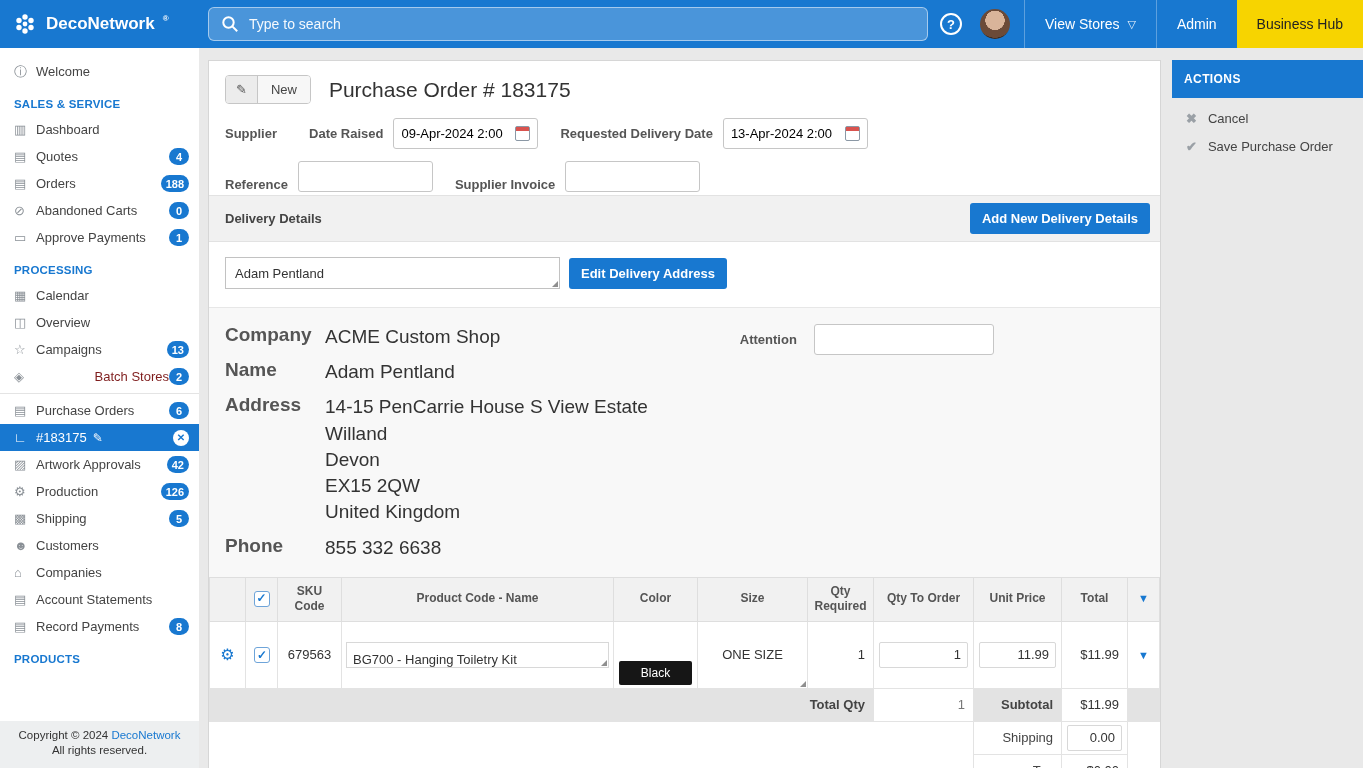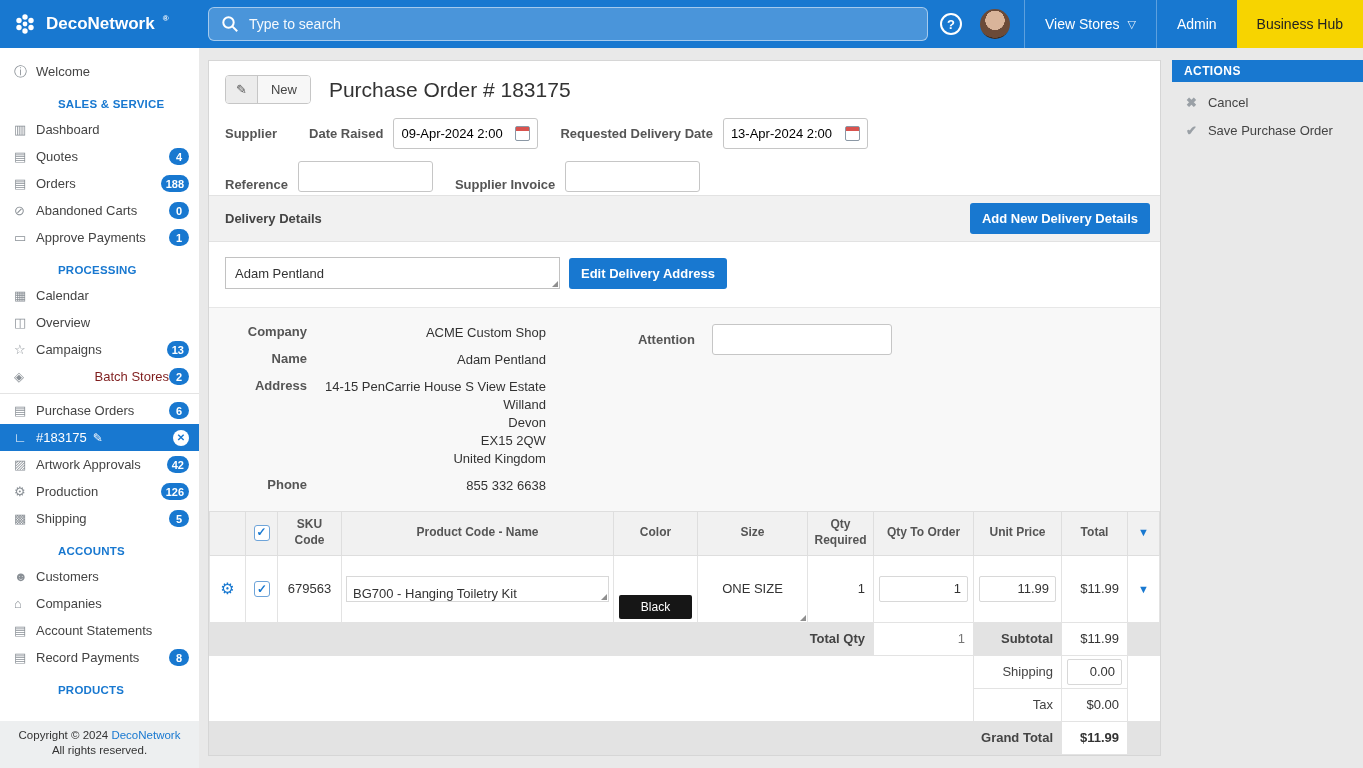--- a/index.html
+++ b/index.html
@@ -35,21 +35,21 @@
   .nav { flex:1; padding-top:10px; overflow:hidden; }
   .nav-item { height:27px; display:flex; align-items:center; padding:0 10px 0 14px;
               font-size:13px; color:#444; cursor:pointer; }
   .nav-item .icon { width:20px; color:#8a9096; font-size:13px; flex:0 0 20px; }
   .nav-item .label { flex:1; margin-left:2px; white-space:nowrap; }
   .nav-item.accent .label { color:#7f1d1d;text-align:right; }
   .badge { background:#1878d0; color:#fff; font-size:11px; font-weight:700; min-width:20px;
            height:17px; border-radius:9px; display:flex; align-items:center; justify-content:center;
            padding:0 5px; }
   .section-title { color:#1878d0; font-size:11.5px; font-weight:700; padding:13px 14px 6px;
-                   letter-spacing:.2px;margin-left:44px; }
+                   letter-spacing:.2px; }
   .sep { border-top:1px solid #e4e4e4; margin:3px 0; }
   .nav-item.active { background:#1878d0; color:#fff; }
   .nav-item.active .icon { color:#fff; }
   .nav-item.active .label { flex:none; margin-right:6px; }
   .nav-item.active .pencil { color:#fff; font-size:12px; }
   .close-bubble { margin-left:auto; width:16px; height:16px; border-radius:50%; background:#fff;
                   color:#1878d0; font-size:10px; font-weight:700; display:flex; align-items:center;
                   justify-content:center; cursor:pointer; }
   .side-footer { background:#edeff0; text-align:center; font-size:11.5px; color:#333;
                  padding:7px 4px 9px; line-height:1.35; }
@@ -91,21 +91,21 @@
 
   .delivery-row { padding:15px 16px 18px; display:flex; align-items:center; gap:9px; }
   .recipient-box { width:335px; height:32px; border:1px solid #c2c2c2; background:#fff;
                    display:flex; align-items:center; padding:0 9px; font-size:13px; color:#333;
                    position:relative; cursor:pointer; }
   .corner::after { content:""; position:absolute; right:1px; bottom:1px; width:0; height:0;
                    border-left:6px solid transparent; border-bottom:6px solid #8f8f8f; }
 
   .address-block { background:#f8f8f8; border-top:1px solid #e7e7e7; padding:16px; display:flex; }
   .addr-grid { display:grid; grid-template-columns:82px auto; column-gap:18px; row-gap:9px;
-               font-size:13px; align-items:start;text-align:right; }
+               font-size:19px; align-items:start; }
   .addr-label { font-weight:700; color:#555; }
   .addr-value { color:#333; line-height:1.38; }
   .attention-wrap { margin-left:92px; display:flex; align-items:center; gap:17px; align-self:flex-start; }
 
   
   table { width:100%; border-collapse:collapse; font-size:13px; table-layout:fixed; }
   thead th { background:#f1f1f1; color:#555; font-size:12px; font-weight:700;
              border:1px solid #dedede; padding:5px 6px; height:44px; line-height:1.3; }
   tbody td { border:1px solid #e3e3e3; padding:3px 8px; height:33px; color:#333; }
   .t-center { text-align:center; }
@@ -124,21 +124,21 @@
                 text-align:right; padding:0 6px; font-size:13px; color:#333; outline:none; }
   .sum-gray { background:#e3e3e3; font-weight:700; text-align:right; color:#444; }
   .blank { border:none; background:#fff; }
   .plain-label { text-align:right; color:#444; }
   .muted-num { text-align:right; color:#777; }
   .bold { font-weight:700; }
 
   
   .actions { width:191px; padding-top:12px; }
   .actions-header { background:#1878d0; color:#fff; font-size:12px; font-weight:700;
-                    letter-spacing:.4px; padding:4px 12px; }
+                    letter-spacing:.4px; padding:12px 12px; }
   .action-item { display:flex; align-items:center; gap:11px; font-size:13px; color:#444;
                  padding:13px 14px 0; cursor:pointer; }
   .icon-gray { color:#9aa0a6; font-size:13px; font-weight:700; }
 </style>
 </head>
 <body>
 
 <div class="topbar">
   <div class="brand">
     <span style="display:flex;">
@@ -262,21 +262,20 @@
         <span class="icon">⚙</span>
         <span class="label">Production</span>
         <span class="badge">126</span>
       </div>
       <div class="nav-item">
         <span class="icon">▩</span>
         <span class="label">Shipping</span>
         <span class="badge">5</span>
       </div>
 
-      <div class="section-title">ACCOUNTS</div>
 
       <div class="nav-item">
         <span class="icon">☻</span>
         <span class="label">Customers</span>
       </div>
       <div class="nav-item">
         <span class="icon">⌂</span>
         <span class="label">Companies</span>
       </div>
       <div class="nav-item">

